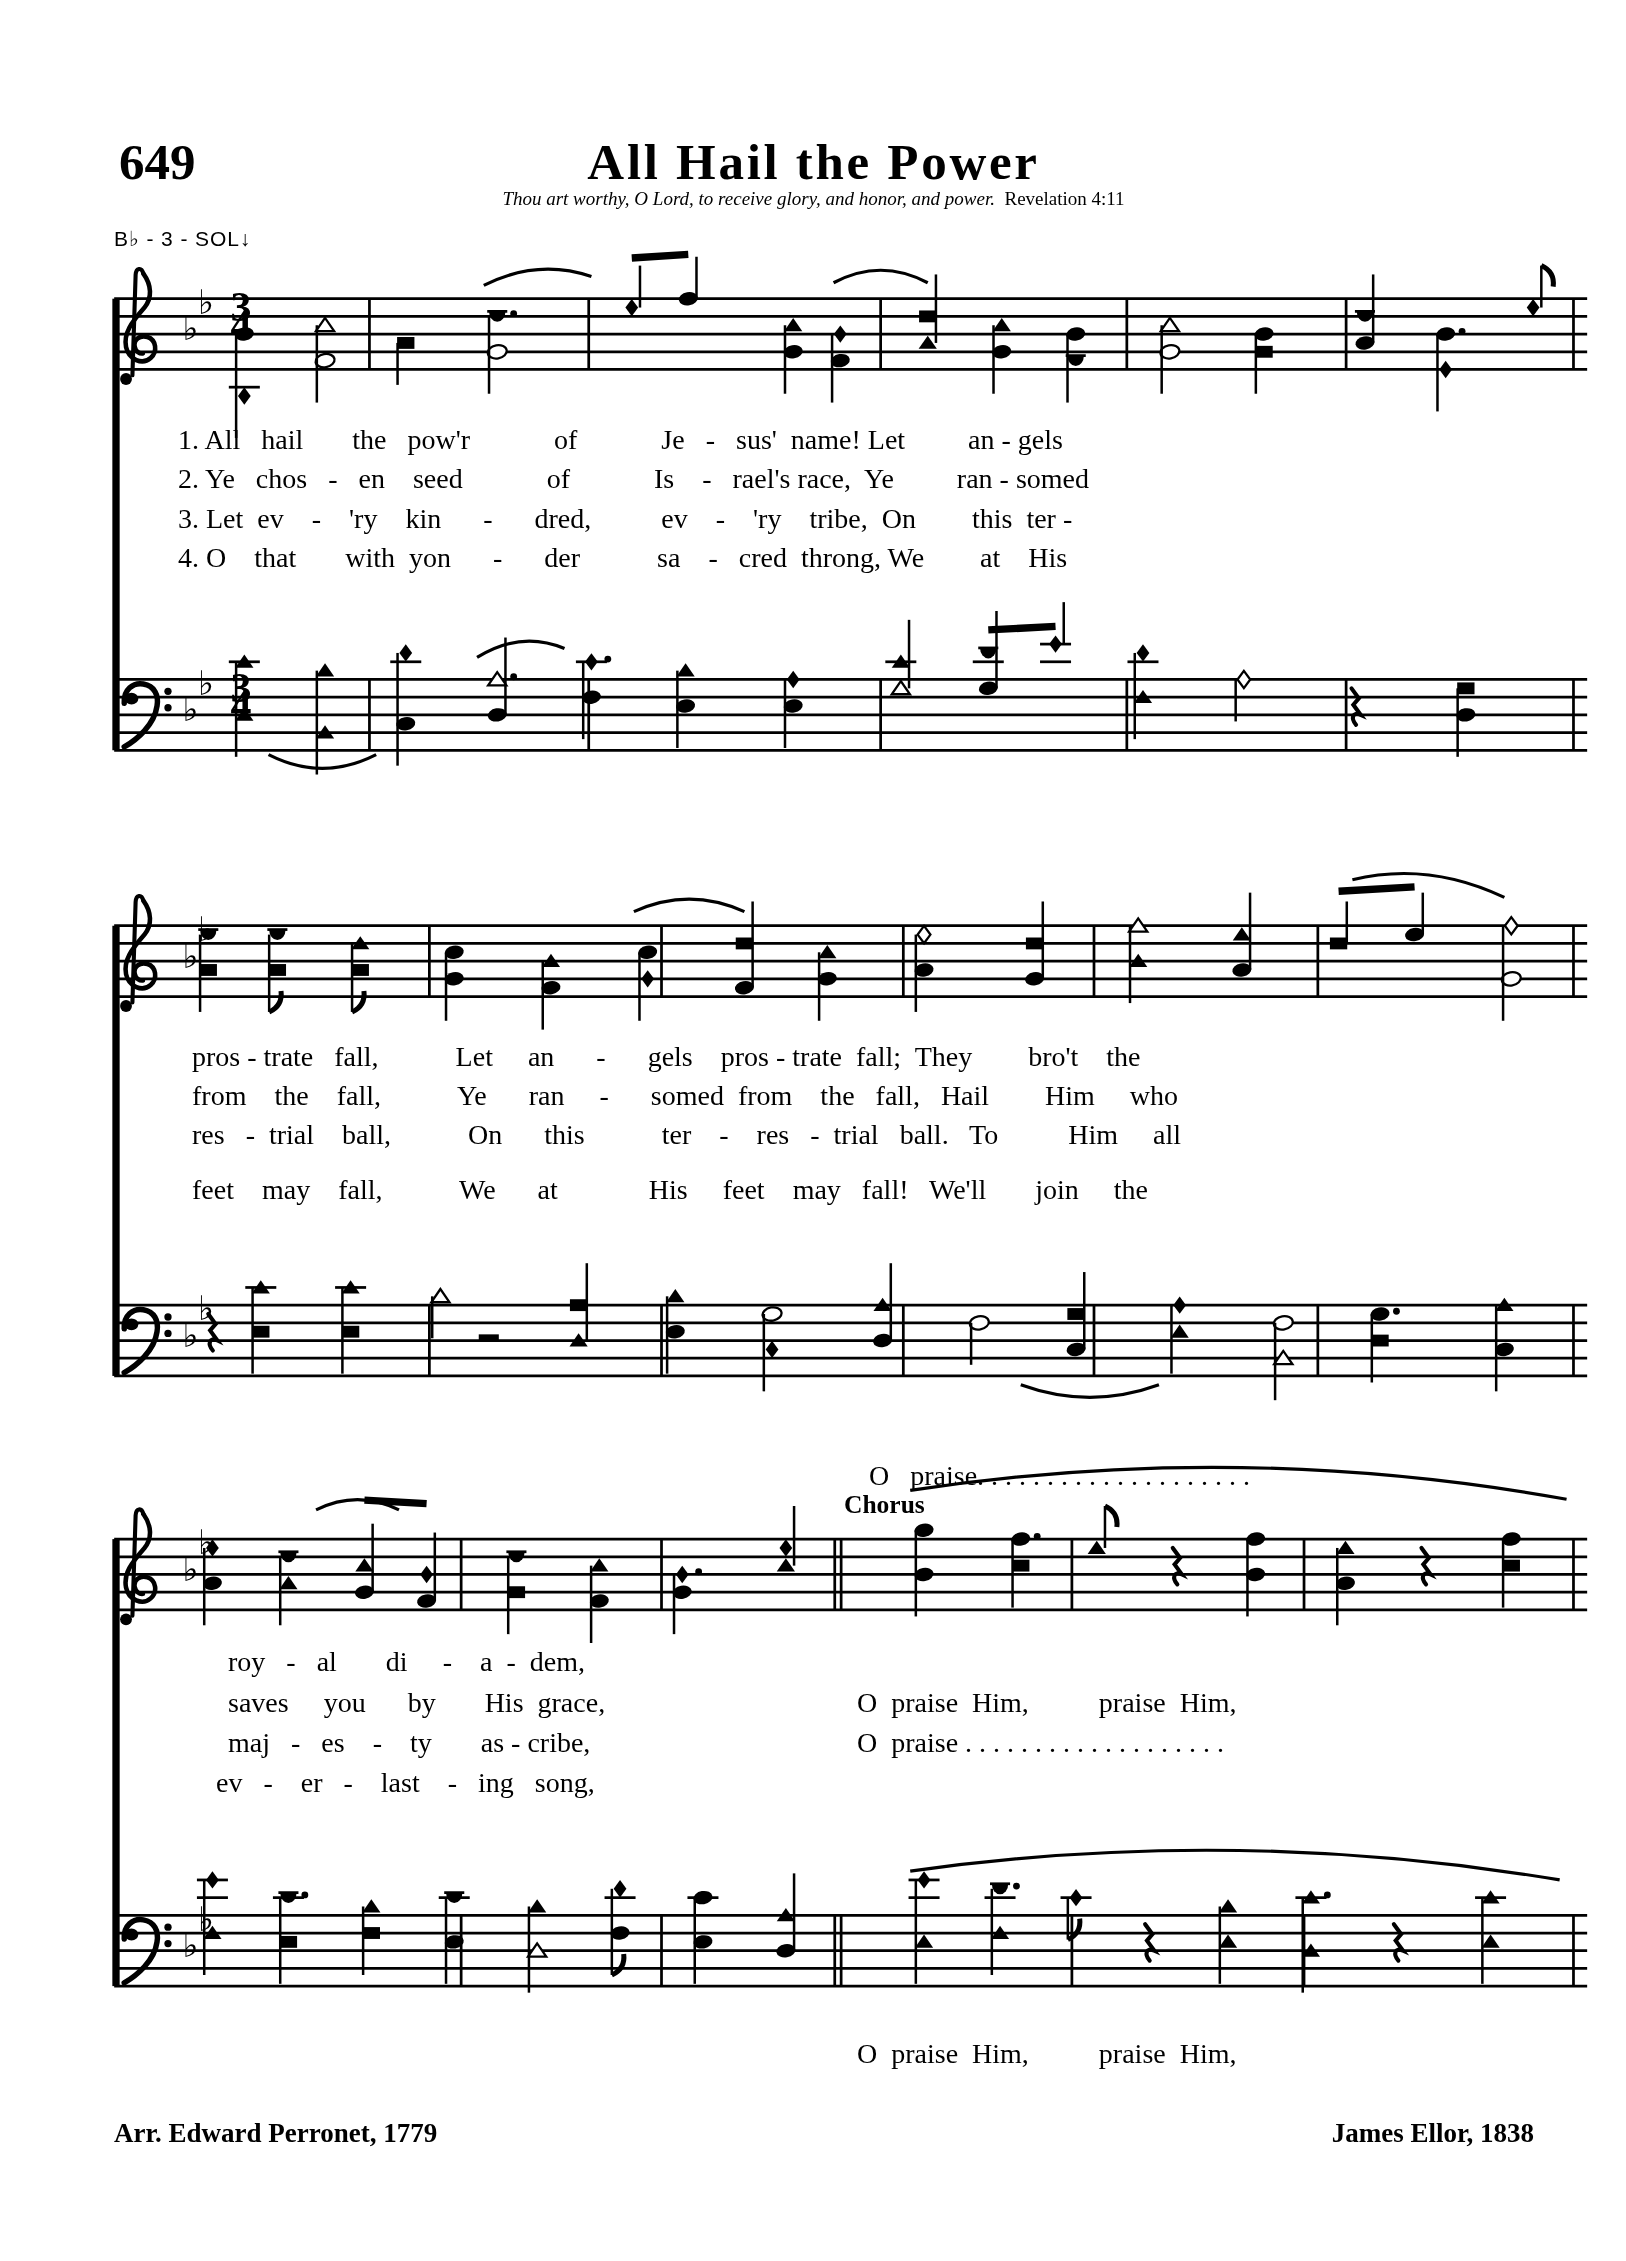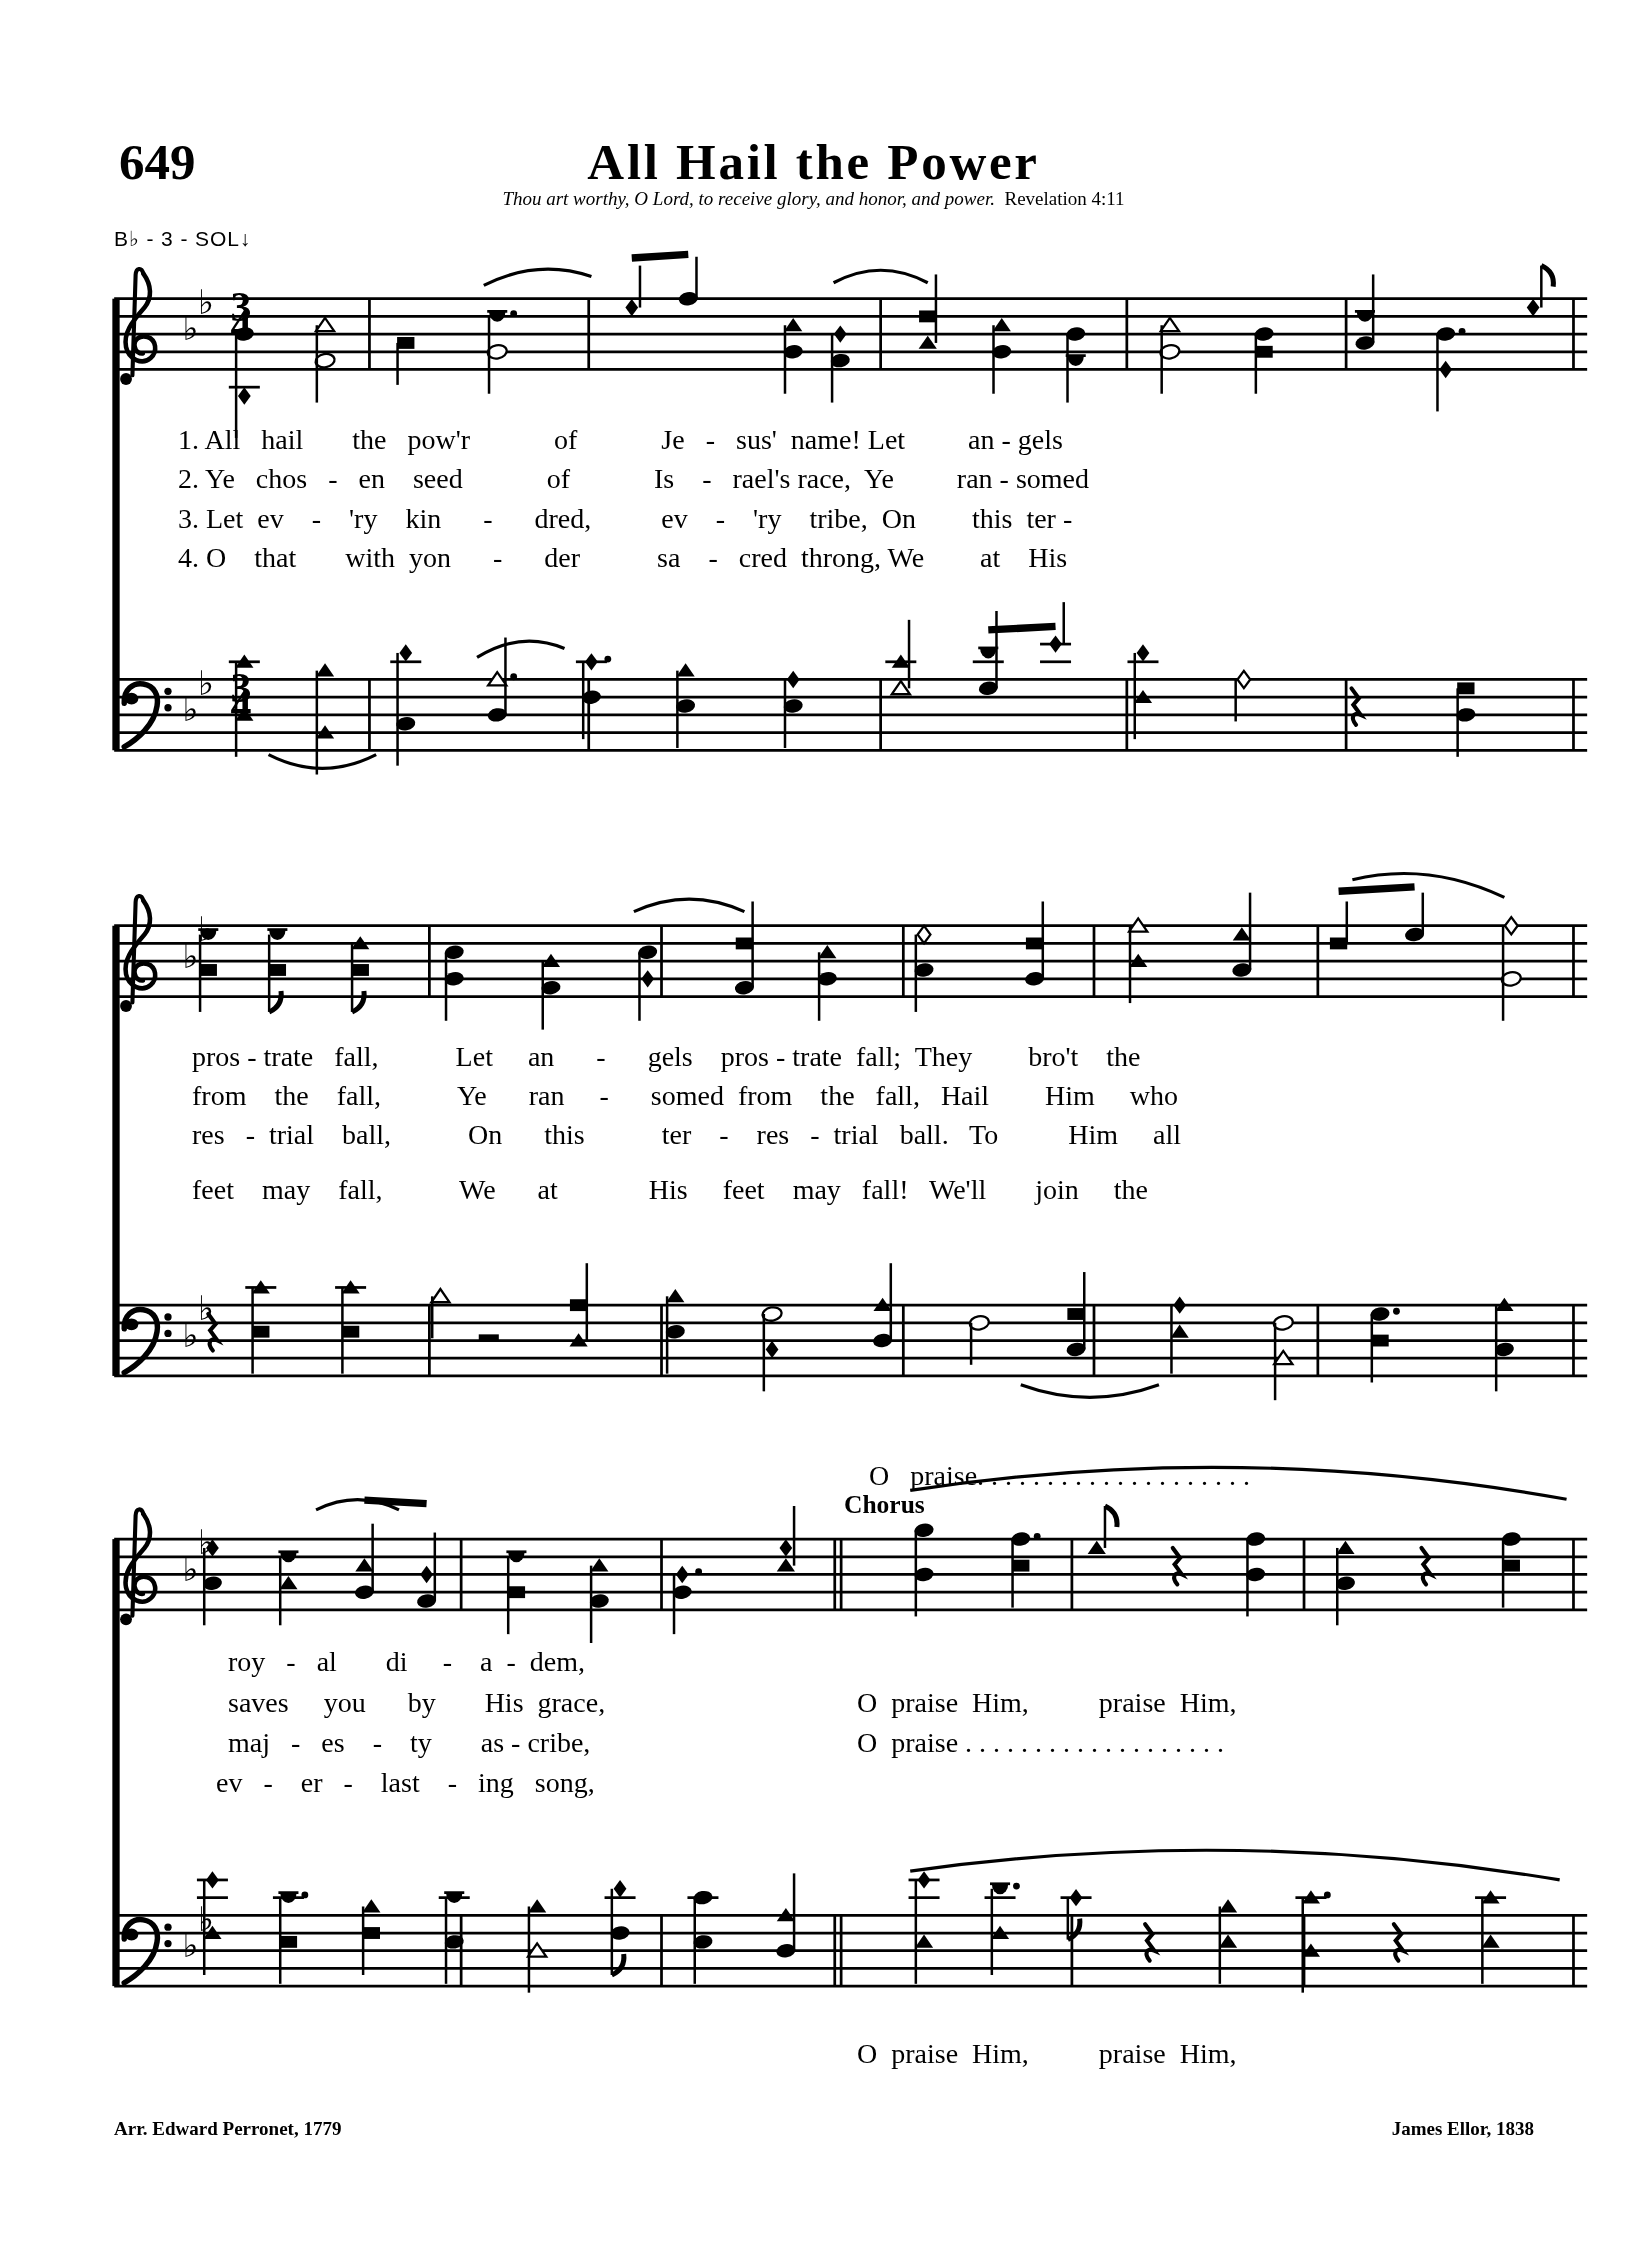--- a/index.html
+++ b/index.html
@@ -5,21 +5,21 @@
   html,body{margin:0;padding:0;background:#ffffff;width:1627px;height:2261px;
     font-family:"Liberation Serif",serif;color:#000;overflow:hidden;position:relative;}
   .abs{position:absolute;white-space:pre;}
   .num{font-size:51px;font-weight:bold;text-align:center;}
   .title{font-size:51px;font-weight:bold;letter-spacing:2.7px;width:100%;text-align:center;}
   .scripture{font-size:19px;width:100%;text-align:center;}
   .scripture .it{font-style:italic;}
   .keyline{font-family:"Liberation Sans",sans-serif;font-size:21px;letter-spacing:0.9px;}
   .lyricline{position:absolute;white-space:pre;font-size:28px;}
   .choruslabel{font-size:25.5px;font-weight:bold;text-align:center;}
-  .footer{font-size:19px;font-weight:bold;}
+  .footer{font-size:27px;font-weight:bold;}
   svg{position:absolute;left:0;top:0;}
   #music-svg path,#music-svg line,#music-svg rect,#music-svg polygon,#music-svg ellipse{vector-effect:none;}
 </style>
 </head>
 <body>
 
 <svg id="music-svg" width="1627" height="2261" viewBox="0 0 3567 4958">
     <rect x="246" y="655" width="16" height="990.2" fill="#000000"></rect>
     <line x1="250" y1="655" x2="3480" y2="655" stroke="#000000" stroke-width="6"></line>
     <line x1="250" y1="693.8" x2="3480" y2="693.8" stroke="#000000" stroke-width="6"></line>

